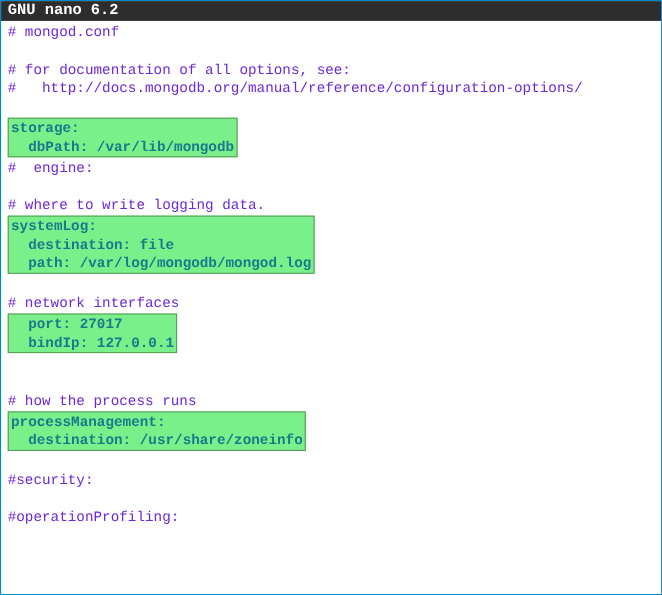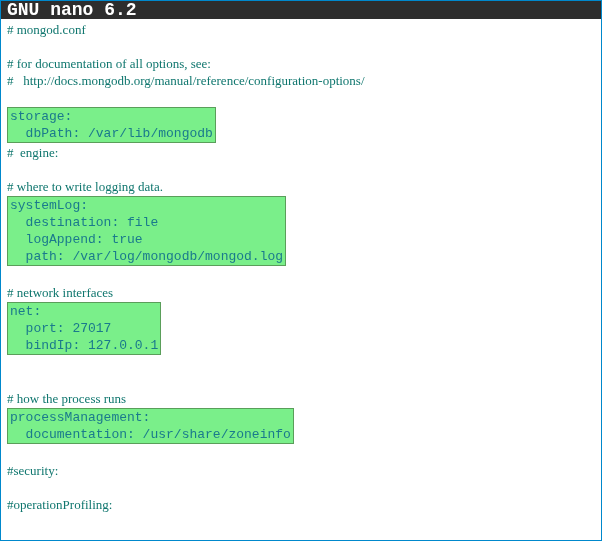--- a/index.html
+++ b/index.html
@@ -16,42 +16,42 @@
       border: 1px solid #0088cc;
       overflow: hidden;
     }
     .title-bar {
       background: #2d2d2d;
       color: #ffffff;
       display: flex;
       justify-content: space-between;
       padding: 1px 6px;
       font-weight: bold;
-      font-size: 18px;
+      font-size: 14px;
       line-height: 16px;
       flex-direction: column;
     }
     .editor-content {
       padding: 2px 6px;
       line-height: 17px;
     }
     .comment {
-      color: #0f766e;
-      font-family: Liberation Serif, serif;
+      color: #6d28d9;
     }
     .highlighted {
       background: #7aef8a;
       color: #1a7a8c;
       display: inline-block;
       border: 1px solid #5a9e5a;
       padding: 0 2px;
       margin: 1px 0;
     }
     .highlighted div {
       white-space: pre;
+      font-weight: bold;
     }
     .blank {
       height: 17px;
     }
     .line {
       white-space: pre;
     }
   </style>
 </head>
 <body>
@@ -69,34 +69,32 @@
   <div class="highlighted">
     <div>storage:</div>
     <div>  dbPath: /var/lib/mongodb</div>
   </div>
   <div class="line comment">#  engine:</div>
   <div class="blank"></div>
   <div class="line comment"># where to write logging data.</div>
   <div class="highlighted">
     <div>systemLog:</div>
     <div>  destination: file</div>
-    <div>  logAppend: true</div>
     <div>  path: /var/log/mongodb/mongod.log</div>
   </div>
   <div class="blank"></div>
   <div class="line comment"># network interfaces</div>
   <div class="highlighted">
-    <div>net:</div>
     <div>  port: 27017</div>
     <div>  bindIp: 127.0.0.1</div>
   </div>
   <div class="blank"></div>
   <div class="blank"></div>
   <div class="line comment"># how the process runs</div>
   <div class="highlighted">
     <div>processManagement:</div>
-    <div>  documentation: /usr/share/zoneinfo</div>
+    <div>  destination: /usr/share/zoneinfo</div>
   </div>
   <div class="blank"></div>
   <div class="line comment">#security:</div>
   <div class="blank"></div>
   <div class="line comment">#operationProfiling:</div>
 </div>
 
 </body></html>

